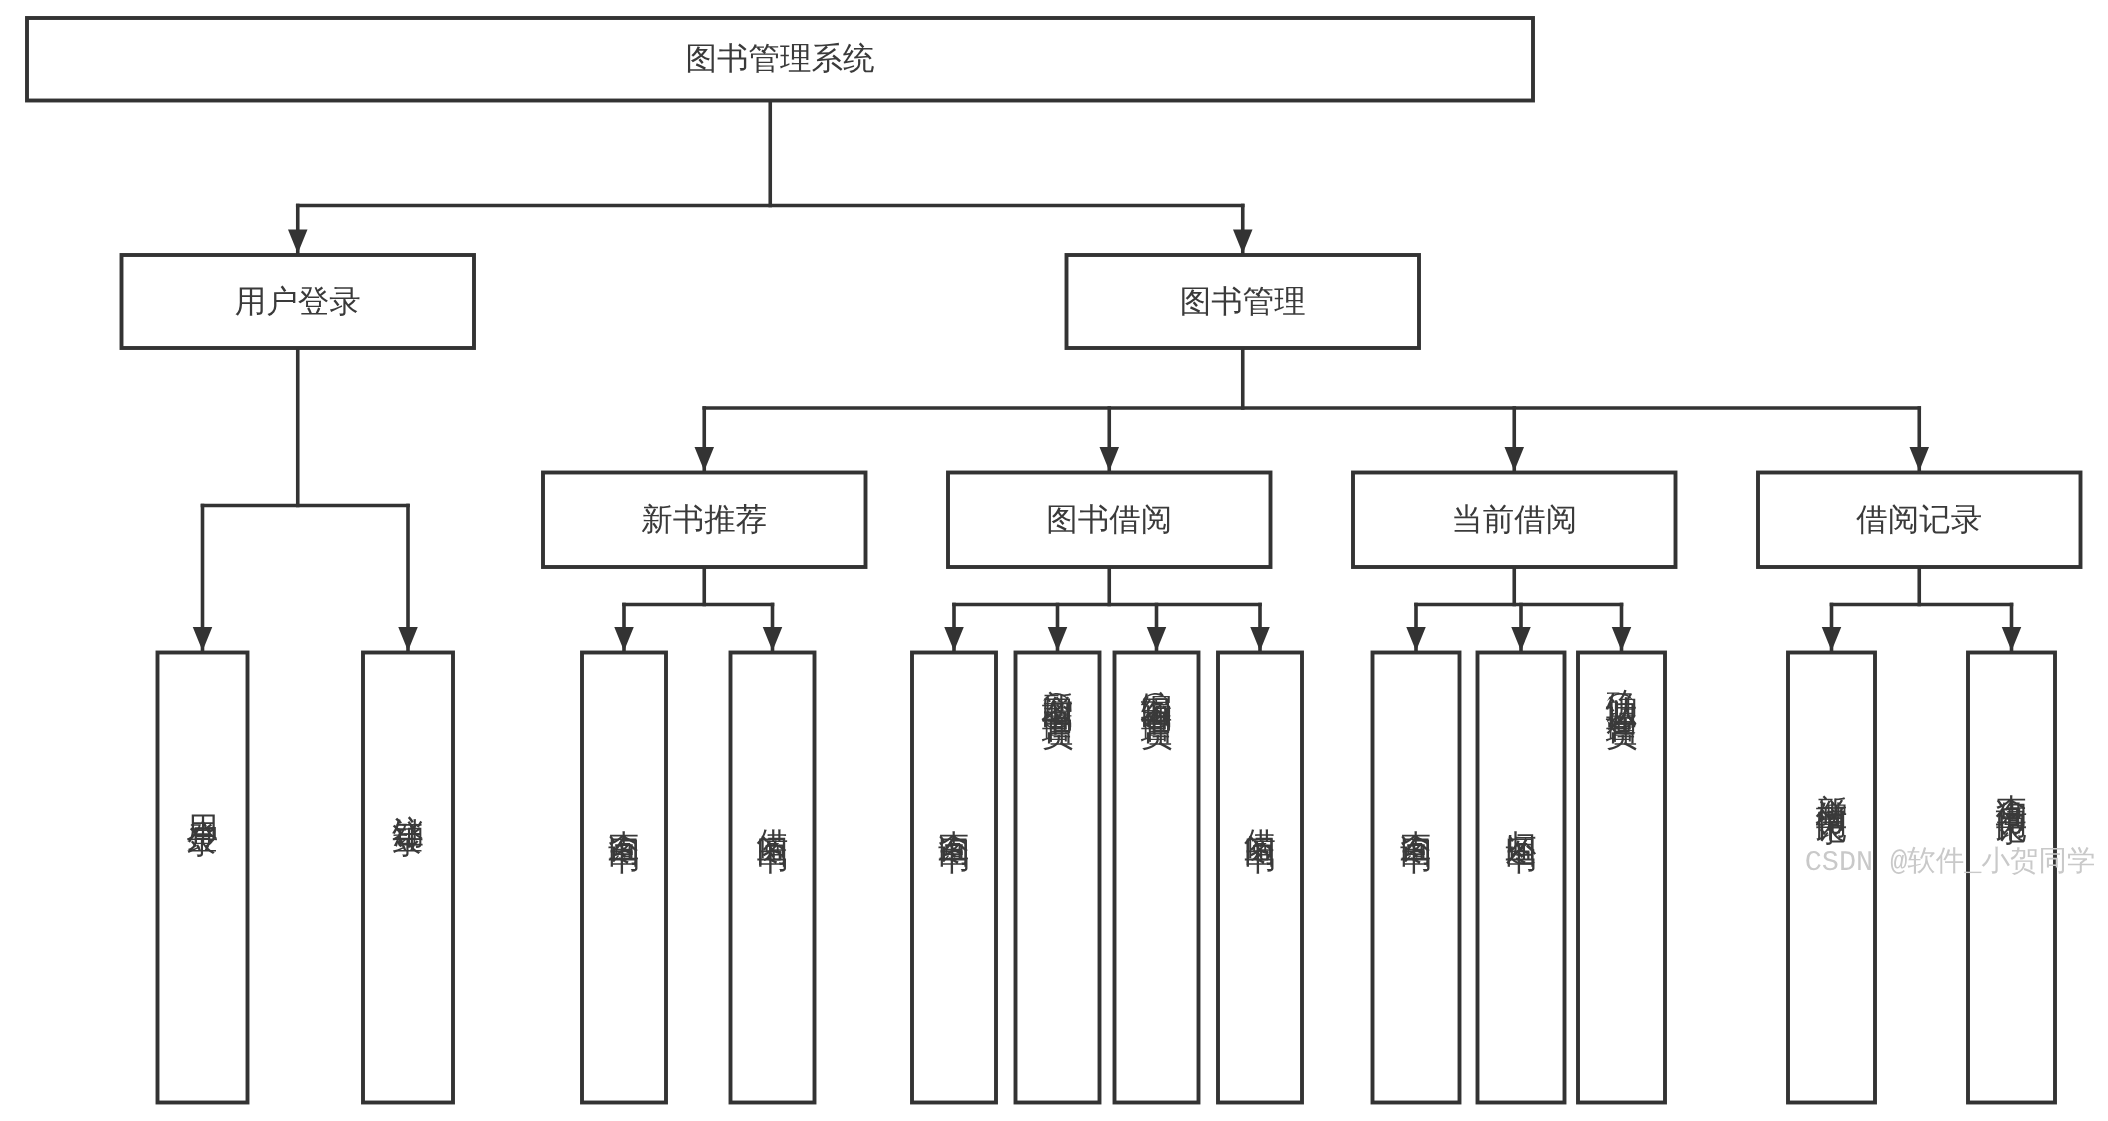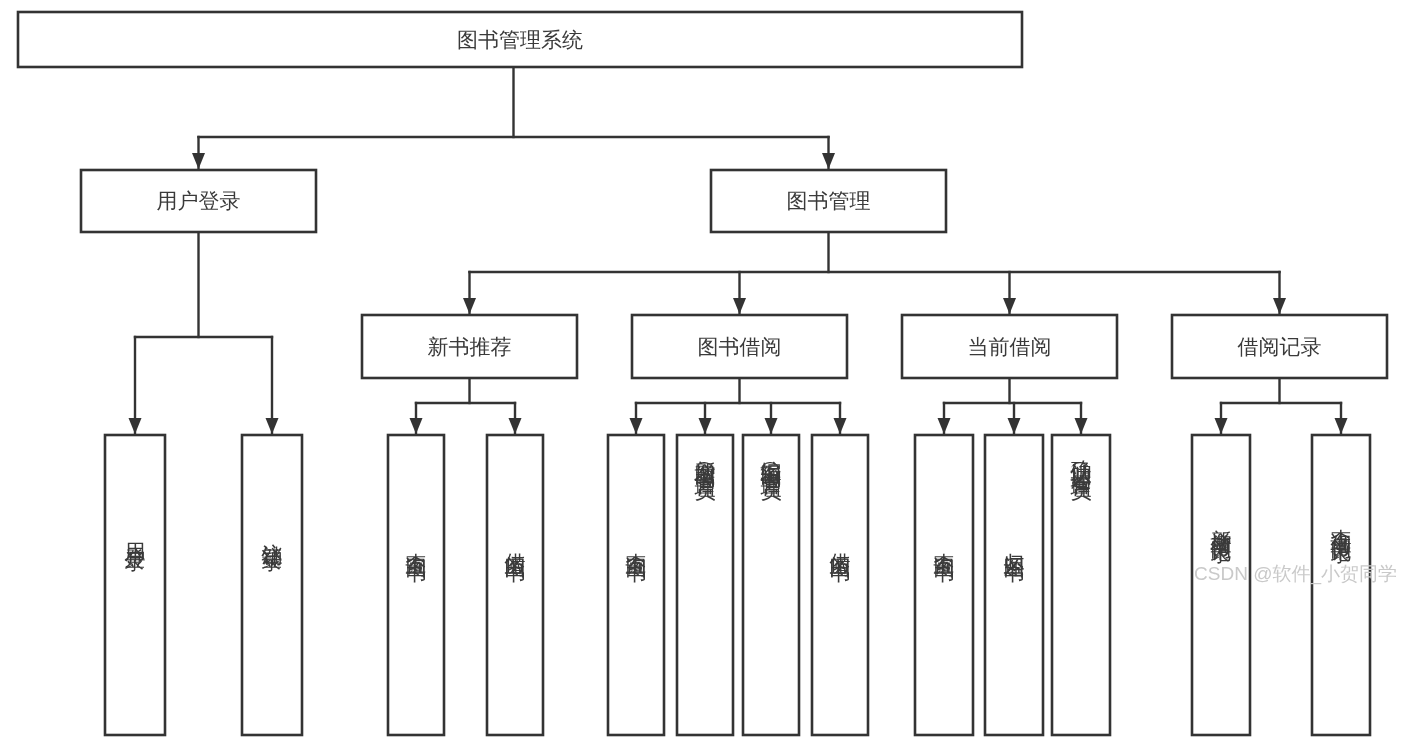--- a/index.html
+++ b/index.html
@@ -61,21 +61,21 @@
     letter-spacing: 3px;
     white-space: nowrap;
     pointer-events: none;
     text-align: start;
   }
   .watermark {
     position: absolute;
     right: 8px;
     bottom: 4px;
     color: #c9c9c9;
-    font-family: Liberation Sans, sans-serif;
+    font-family: Liberation Mono, monospace;
     font-size: 19px;
     white-space: nowrap;
   }
 </style>
 </head>
 <body>
 
 <div id="diagram-root">
   <svg class="diagram-canvas" viewBox="0 0 1405 747">
     <g id="layer-connectors">

